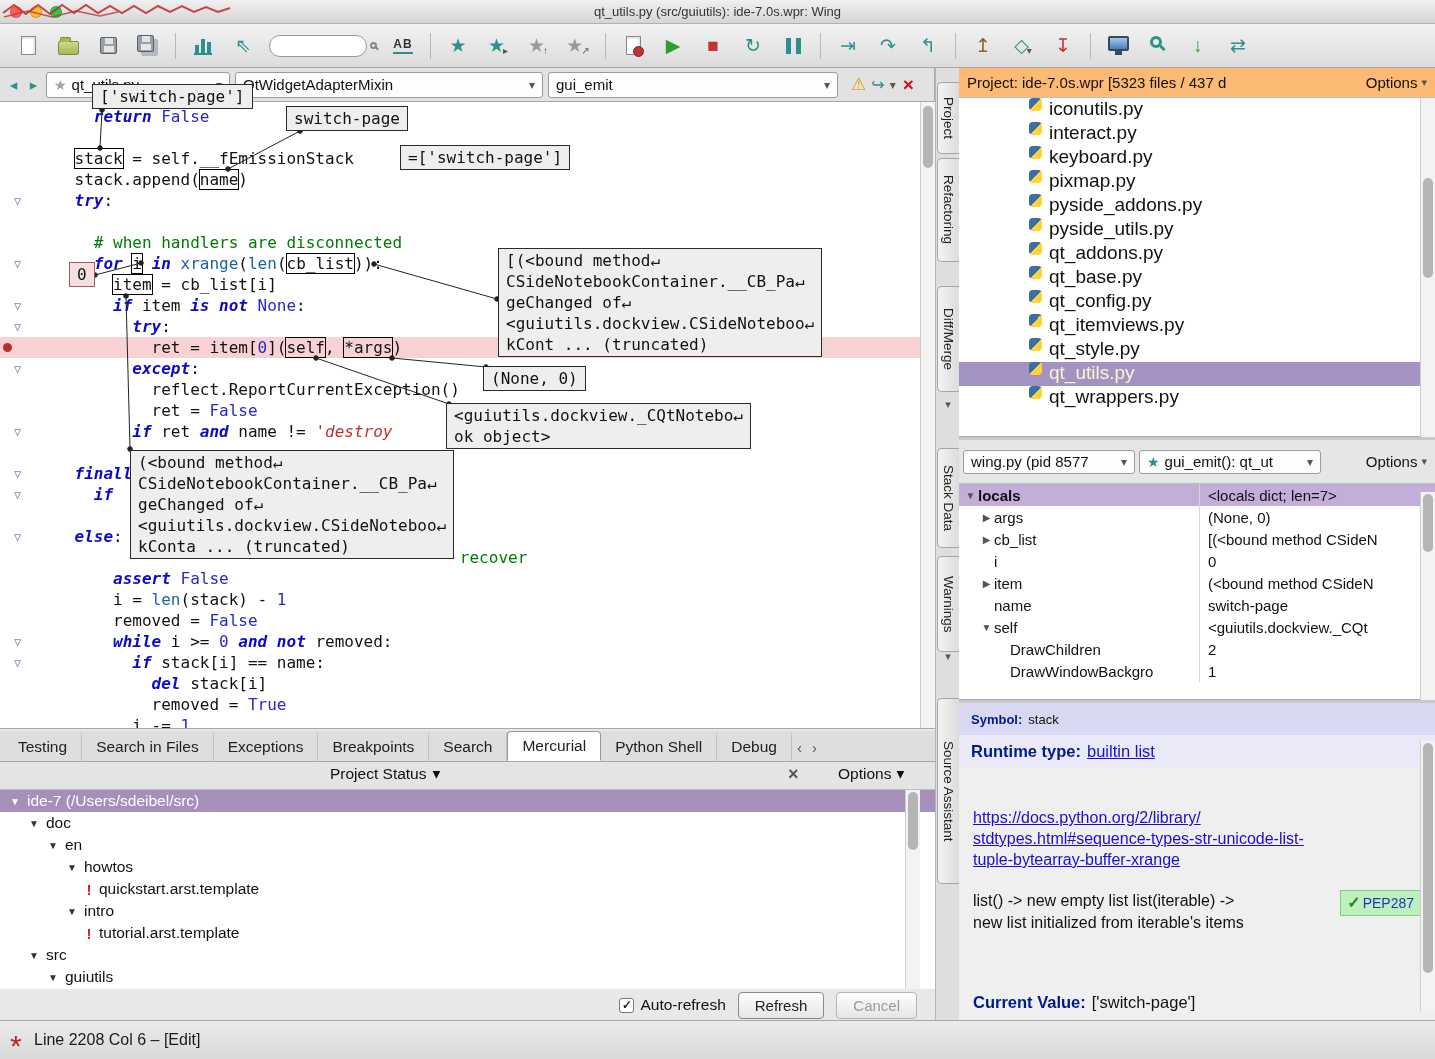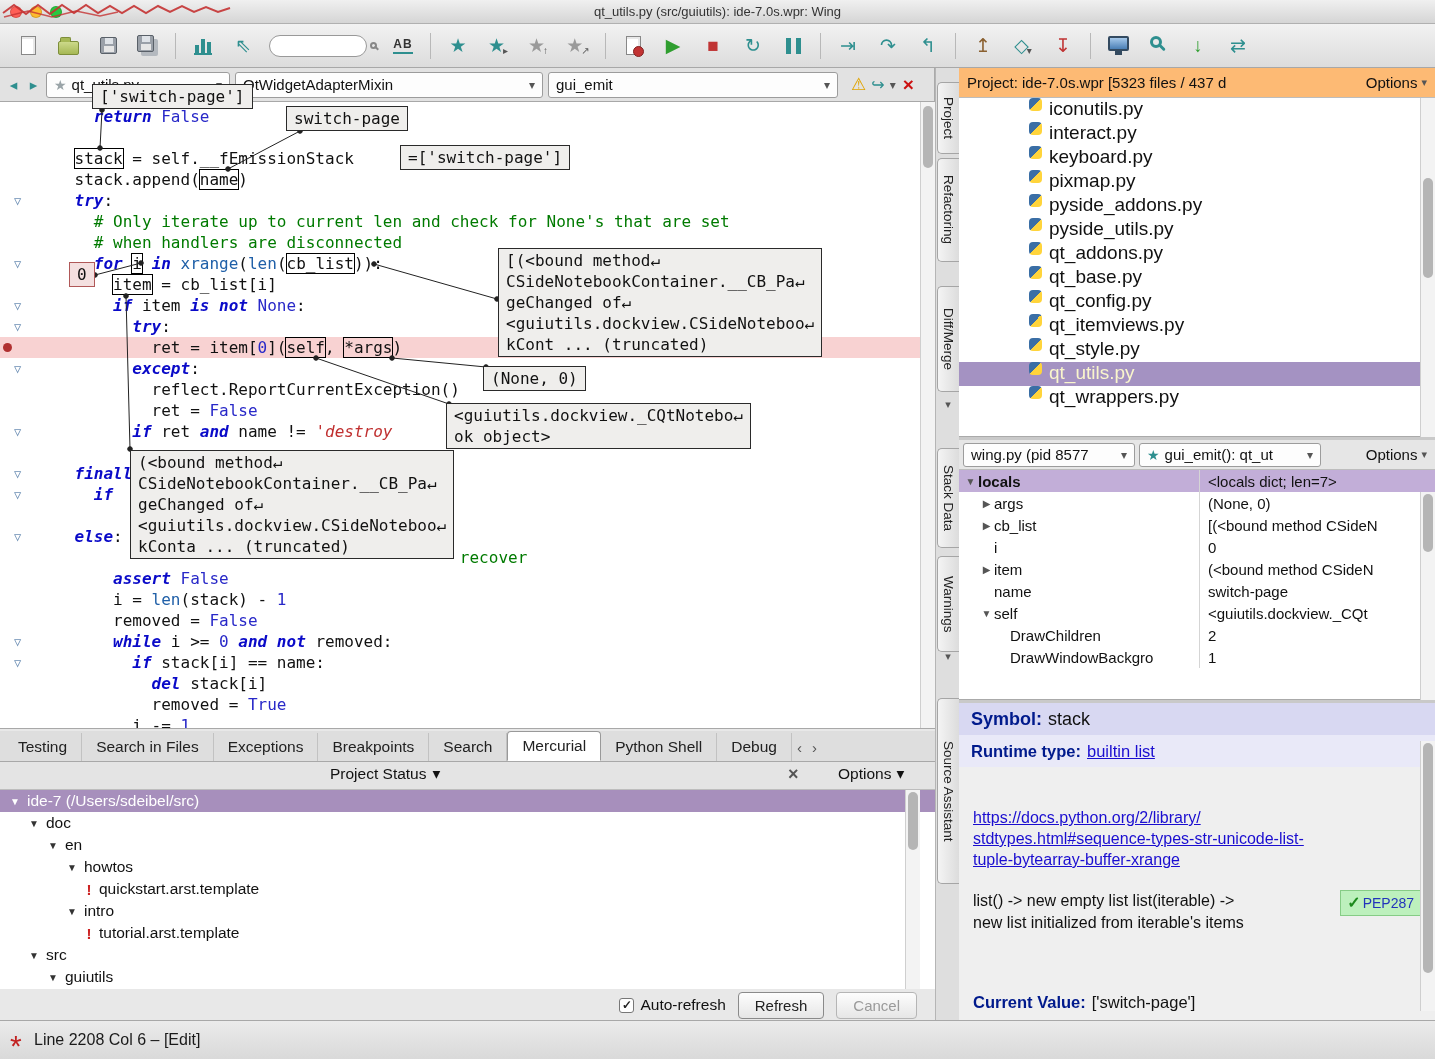--- a/index.html
+++ b/index.html
@@ -107,37 +107,37 @@
   .plist { position:absolute; left:0; top:30px; right:15px; bottom:0; overflow:hidden; background:#fff; }
   .pf { height:24px; display:flex; padding-left:70px; gap:7px; font-size:19px; white-space:nowrap; }
   .pf.sel { background:#a492c2; color:#faf6cc; }
   .pyico { width:13px; height:13px; border-radius:4px; background:linear-gradient(135deg,#3a6ea5 50%,#ffd43b 50%); flex:none; }
   .psb { left:461px; top:30px; width:15px; height:339px; }
   .psb .thumb { top:80px; height:100px; }
 
   .spl { position:absolute; left:0; width:100%; height:3px; background:#c9c9c9; }
 
   .spanel { position:absolute; left:0; top:372px; width:100%; height:260px; background:#fff; border-bottom:1px solid #aaa; }
-  .shead { height:30px; background:#e6e6e6; border-bottom:1px solid #bdbdbd; display:flex; align-items:center; gap:4px; padding:0 4px; }
+  .shead { height:44px; background:#e6e6e6; border-bottom:1px solid #bdbdbd; display:flex; align-items:center; gap:4px; padding:0 4px; }
   .sc1{width:172px;height:24px}.sc2{width:182px;height:24px}
   .shead .opts { margin-left:auto; display:flex; gap:4px; align-items:center; padding-right:4px; font-size:15px; }
   .scols { height:22px; display:grid; grid-template-columns:240px 1fr; background:#e2e2e2; border-bottom:1px solid #b5b5b5; font-size:15px; }
   .scols div { padding:1px 8px; }
   .scols .scol2 { border-left:1px solid #b5b5b5; }
   .srow { height:22px; display:grid; grid-template-columns:240px 1fr; font-size:15px; white-space:nowrap; }
   .srow .nc { display:flex; align-items:center; overflow:hidden; }
   .srow .vc { border-left:1px solid #d5d5d5; padding-left:8px; overflow:hidden; display:flex; align-items:center; }
   .srow.sel { background:#c2aed8; }
   .srow.sel .nc { font-weight:bold; }
   .arr { width:15px; color:#555; font-size:10px; text-align:center; flex:none; }
   .ssb { left:461px; top:52px; width:15px; height:208px; }
   .ssb .thumb { top:2px; height:58px; }
 
   .apanel { position:absolute; left:0; top:635px; width:100%; height:317px; background:#efefef; }
-  .aband1 { height:32px; background:#d8d8f2; display:flex; align-items:center; padding:0 12px; gap:6px; font-size:18px; }
+  .aband1 { height:32px; background:#d8d8f2; display:flex; align-items:center; padding:0 12px; gap:6px; font-size:13px; }
   .aband2 { height:32px; background:#e9e9f8; display:flex; align-items:center; padding:0 12px; gap:6px; font-size:16.5px; }
   .albl { font-weight:bold; color:#001a8c; }
   .alink { color:#1a0dd0; text-decoration:underline; cursor:pointer; }
   .adoc { margin:40px 14px 0 14px; font-size:16px; line-height:21px; white-space:pre-line; width:420px; }
   .apara { margin:20px 14px 0 14px; display:flex; gap:10px; font-size:16px; line-height:22px; }
   .atext { white-space:pre-line; flex:1; }
   .pep { align-self:flex-start; background:#bdf0bd; border:1px solid #86cc86; padding:1px 6px; font-size:14px;
     display:flex; align-items:center; gap:2px; color:#2233bb; }
   .pep .check { color:#1d8a1d; font-weight:bold; font-size:16px; }
   .acur { position:absolute; left:14px; bottom:8px; font-size:16.5px; display:flex; gap:6px; }
@@ -319,21 +319,21 @@
       <span class="chev">▾</span>
       <span class="closex">×</span>
     </div>
     <div class="codewrap">
       <div id="codelines" class="code">
           <div class="cl"><span class="gut"></span><span>      </span><span class="tk-k">return</span><span> </span><span class="tk-b">False</span></div>
           <div class="cl"><span class="gut"></span></div>
           <div class="cl"><span class="gut"></span><span>    </span><span class="tk-x">stack</span><span> = self.__fEmissionStack</span></div>
           <div class="cl"><span class="gut"></span><span>    </span><span>stack.append(</span><span class="tk-x">name</span><span>)</span></div>
           <div class="cl"><span class="gut"><span class="fold">▽</span></span><span>    </span><span class="tk-k">try</span><span>:</span></div>
-          <div class="cl"><span class="gut"></span><span>      </span><span class="tk-c"># Only iterate up to current len and check for None's that are set</span></div>
+          <div class="cl"><span class="gut"></span><span>      </span></div>
           <div class="cl"><span class="gut"></span><span>      </span><span class="tk-c"># when handlers are disconnected</span></div>
           <div class="cl"><span class="gut"><span class="fold">▽</span></span><span>      </span><span class="tk-k">for</span><span> </span><span class="tk-x">i</span><span> </span><span class="tk-k">in</span><span> </span><span class="tk-f">xrange</span><span>(</span><span class="tk-f">len</span><span>(</span><span class="tk-x">cb_list</span><span>)):</span></div>
           <div class="cl"><span class="gut"></span><span>        </span><span class="tk-x">item</span><span> = cb_list[i]</span></div>
           <div class="cl"><span class="gut"><span class="fold">▽</span></span><span>        </span><span class="tk-k">if</span><span> item </span><span class="tk-k">is</span><span> </span><span class="tk-k">not</span><span> </span><span class="tk-b">None</span><span>:</span></div>
           <div class="cl"><span class="gut"><span class="fold">▽</span></span><span>          </span><span class="tk-k">try</span><span>:</span></div>
           <div class="cl hl"><span class="gut"><span class="bpdot"></span></span><span>            </span><span>ret = item[</span><span class="tk-n">0</span><span>](</span><span class="tk-x">self</span><span>, </span><span class="tk-x">*args</span><span>)</span></div>
           <div class="cl"><span class="gut"><span class="fold">▽</span></span><span>          </span><span class="tk-k">except</span><span>:</span></div>
           <div class="cl"><span class="gut"></span><span>            </span><span>reflect.ReportCurrentException()</span></div>
           <div class="cl"><span class="gut"></span><span>            </span><span>ret = </span><span class="tk-b">False</span></div>
           <div class="cl"><span class="gut"><span class="fold">▽</span></span><span>          </span><span class="tk-k">if</span><span> ret </span><span class="tk-k">and</span><span> name != </span><span class="tk-s">'destroy</span></div>

